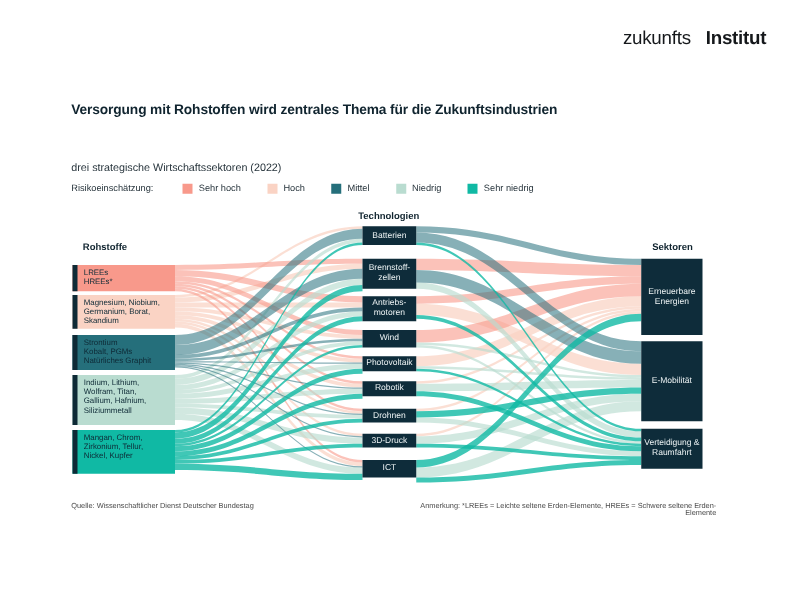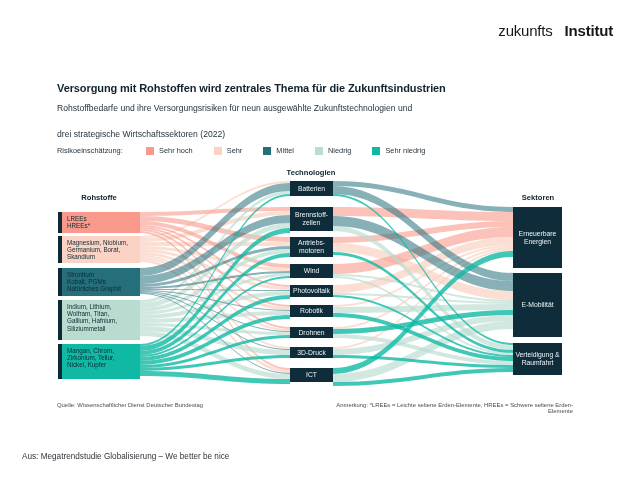--- a/index.html
+++ b/index.html
@@ -34,32 +34,31 @@
   #caption{left:22px;top:452px;font-size:8.2px;color:#30343a;}
 </style>
 </head>
 <body>
 
 <div id="page">
 
   <div id="logo" class="abs"><span>zukunfts</span><span class="bold">Institut</span></div>
 
   <div id="title" class="abs">Versorgung mit Rohstoffen wird zentrales Thema für die Zukunftsindustrien</div>
-  <div id="subtitle1" class="abs subtitle">Rohstoffbedarfe und ihre Versorgungsrisiken für neun ausgewählte Zukunftstechnologien und</div>
   <div id="subtitle2" class="abs subtitle">drei strategische Wirtschaftssektoren (2022)</div>
 
   <div id="legend" class="abs">
     <span id="legend-label">Risikoeinschätzung:</span>
     <span class="legend-item">
       <span class="swatch" style="background: rgb(248, 153, 139);"></span>
       <span>Sehr hoch</span>
     </span>
     <span class="legend-item">
       <span class="swatch" style="background: rgb(250, 211, 196);"></span>
-      <span>Sehr</span>
+      <span>Hoch</span>
     </span>
     <span class="legend-item">
       <span class="swatch" style="background: rgb(37, 111, 123);"></span>
       <span>Mittel</span>
     </span>
     <span class="legend-item">
       <span class="swatch" style="background: rgb(185, 220, 208);"></span>
       <span>Niedrig</span>
     </span>
     <span class="legend-item">
@@ -167,23 +166,22 @@
         <div class="node-dark" style="left: 290px; top: 305px; width: 43px; height: 12px; background: rgb(14, 44, 58);">Robotik</div>
         <div class="node-dark" style="left: 290px; top: 327px; width: 43px; height: 11px; background: rgb(14, 44, 58);">Drohnen</div>
         <div class="node-dark" style="left: 290px; top: 347px; width: 43px; height: 11px; background: rgb(14, 44, 58);">3D-Druck</div>
         <div class="node-dark" style="left: 290px; top: 368px; width: 43px; height: 14px; background: rgb(14, 44, 58);">ICT</div>
         <div class="node-dark" style="left: 513px; top: 207px; width: 49px; height: 61px; background: rgb(14, 44, 58);">Erneuerbare
 Energien</div>
         <div class="node-dark" style="left: 513px; top: 273px; width: 49px; height: 64px; background: rgb(14, 44, 58);">E-Mobilität</div>
         <div class="node-dark" style="left: 513px; top: 343px; width: 49px; height: 32px; background: rgb(14, 44, 58);">Verteidigung &amp;
 Raumfahrt</div>
       </div>
-    <div class="col-header" style="left:53px;top:193px;">Rohstoffe</div>
+    <div class="col-header" style="left:38px;top:193px;">Rohstoffe</div>
     <div class="col-header" style="left:265px;top:168px;">Technologien</div>
     <div class="col-header" style="left:492px;top:193px;">Sektoren</div>
   </div>
 
   <div id="footnote-source" class="abs footnote">Quelle: Wissenschaftlicher Dienst Deutscher Bundestag</div>
   <div id="footnote-note" class="abs footnote">Anmerkung: *LREEs = Leichte seltene Erden-Elemente, HREEs = Schwere seltene Erden-Elemente</div>
 
-  <div id="caption" class="abs">Aus: Megatrendstudie Globalisierung – We better be nice</div>
 
 </div>
 
 </body></html>

